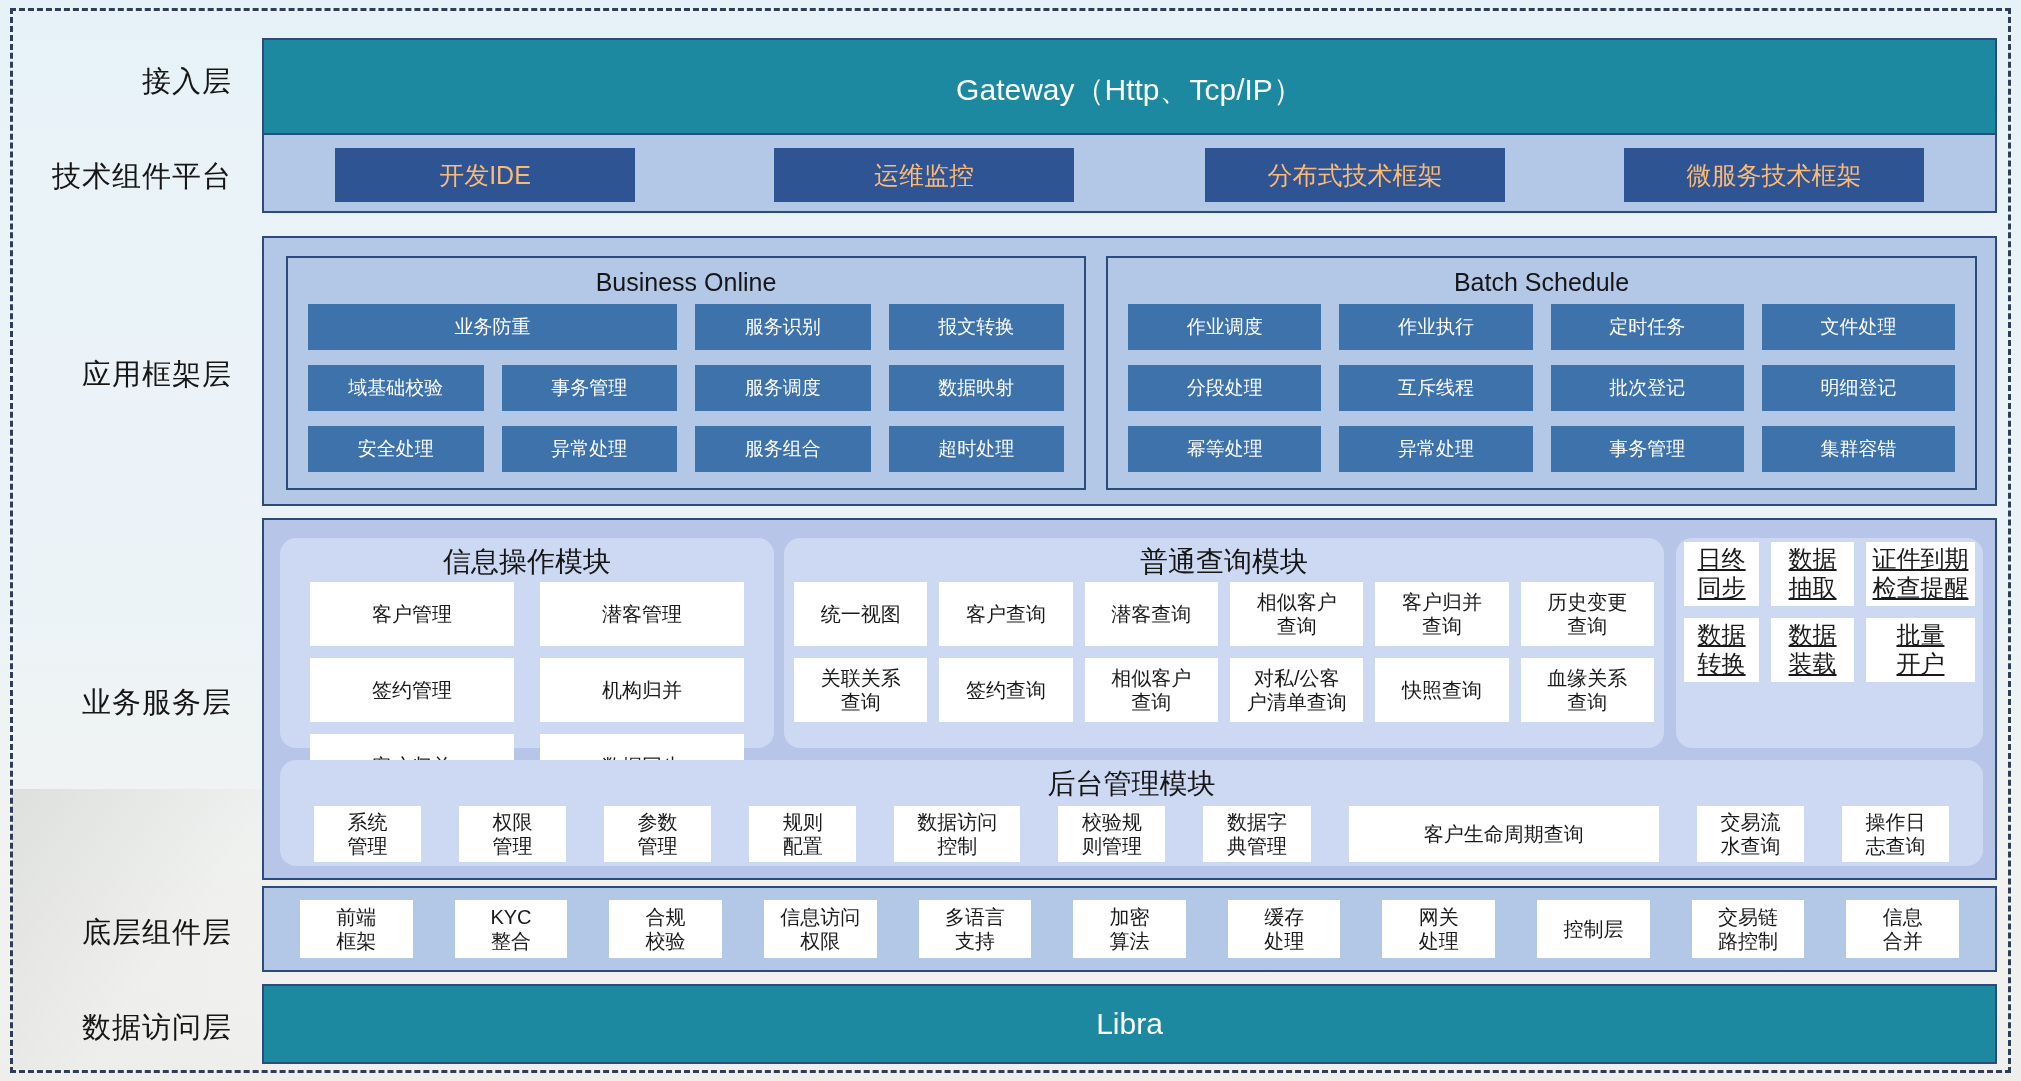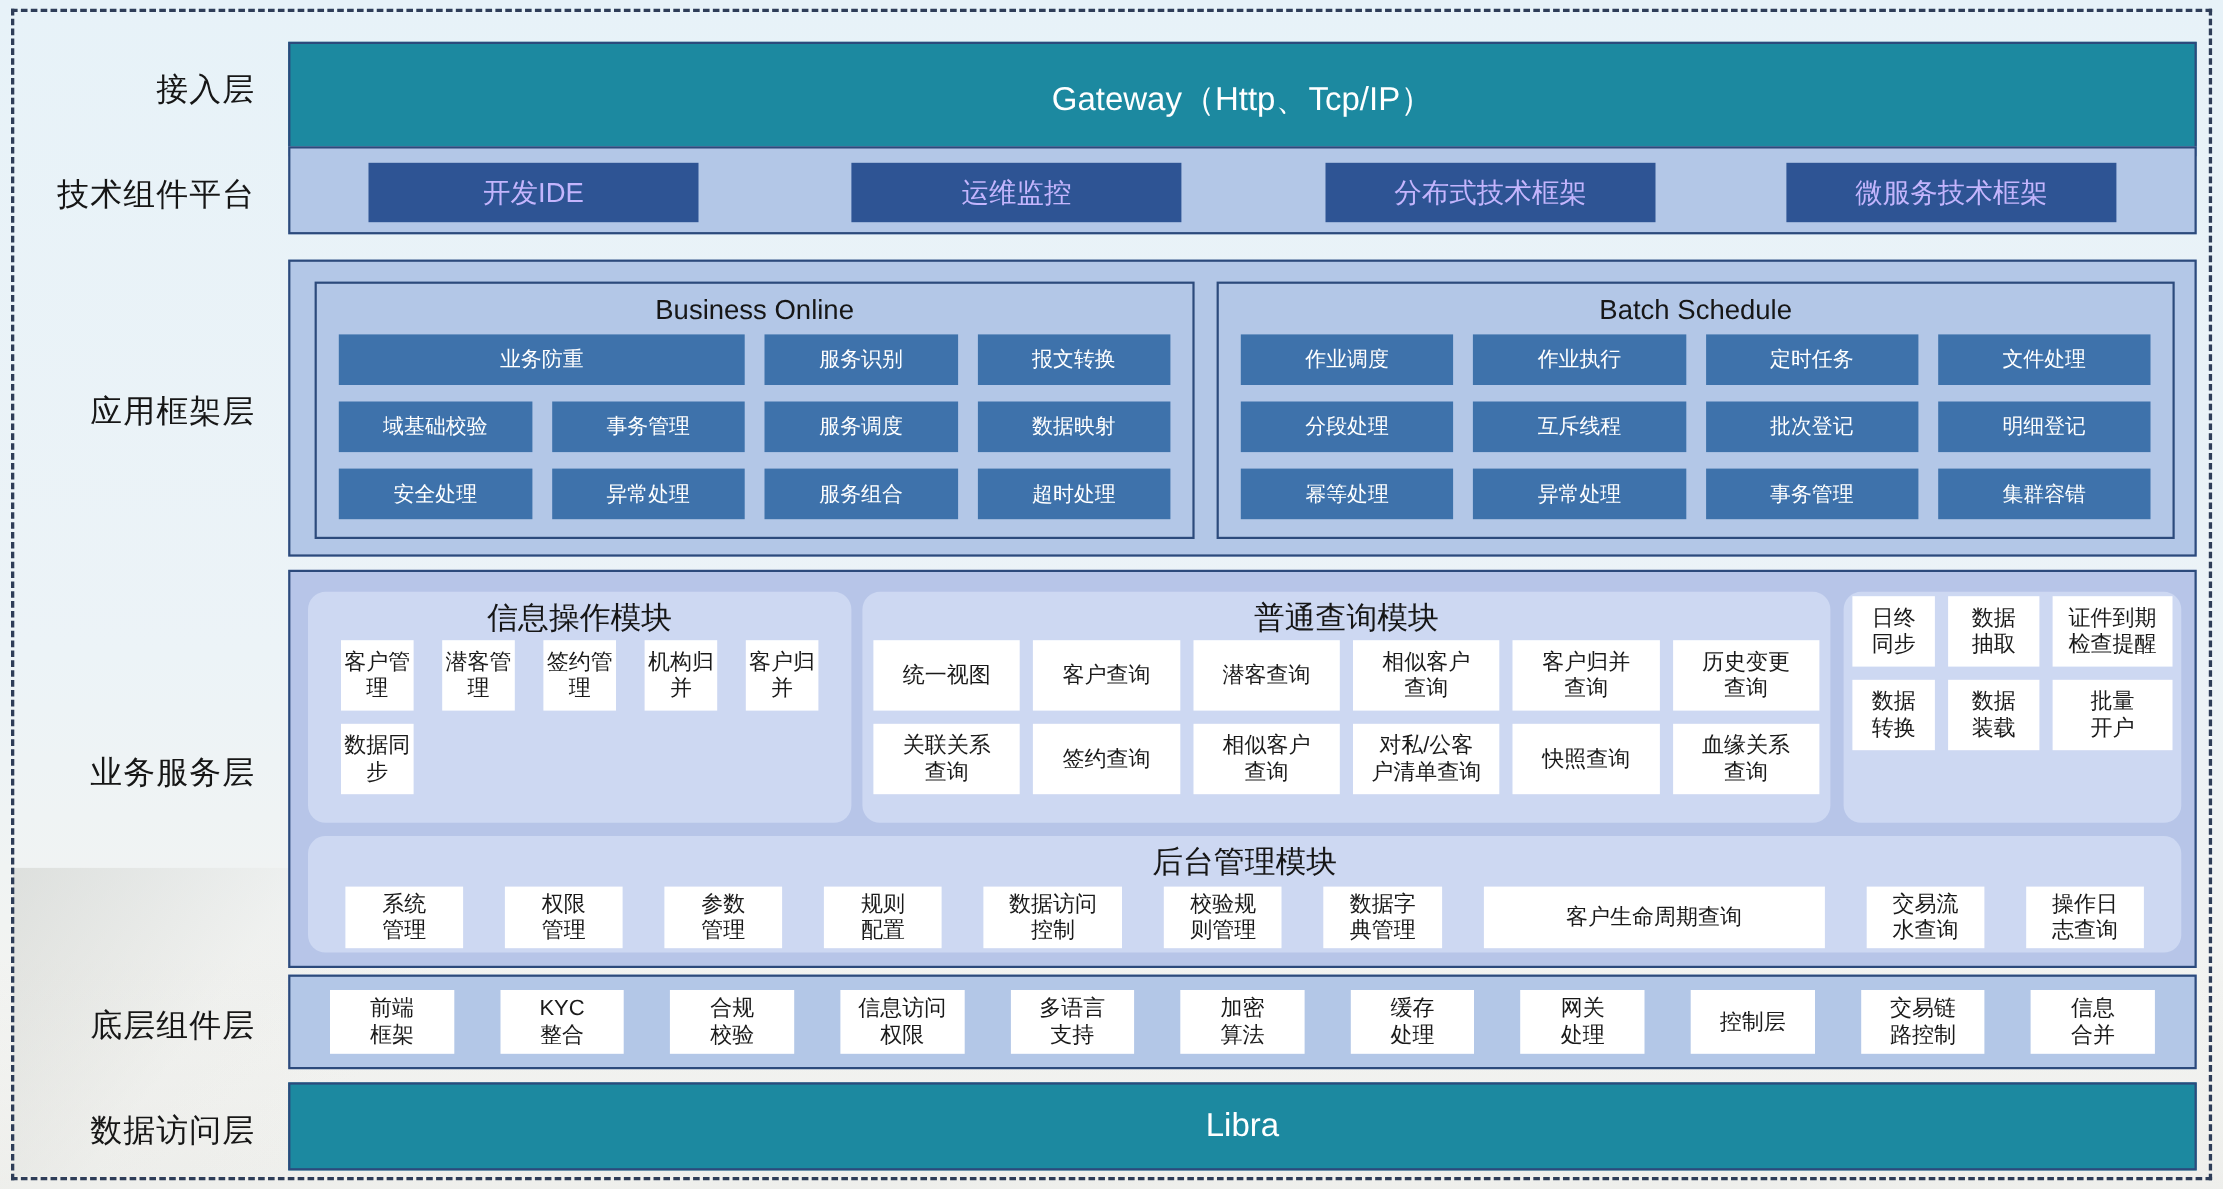--- a/index.html
+++ b/index.html
@@ -20,21 +20,21 @@
   .layer-label { position:absolute; left:0; width:232px; text-align:right;
     font-size:29px; color:#161616; z-index:10; letter-spacing:1px; }
 
   .band { position:absolute; left:262px; width:1735px; z-index:5; }
   .teal { background:#1c89a0; border:2px solid #2c4a7c; display:flex;
     align-items:center; justify-content:center; color:#fff; font-size:30px; }
 
   .band.gateway { top:38px; height:104px; }
   .band.tech { top:133px; height:80px; background:#b3c7e7; border:2px solid #2c4a7c; }
   .tech-btn { position:absolute; top:13px; width:300px; height:54px; background:#2e5494;
-    color:#c4b5fd; font-size:25px; display:flex; align-items:center; justify-content:center; }
+    color:#fdba74; font-size:25px; display:flex; align-items:center; justify-content:center; }
   .tech-btns > .tech-btn:nth-child(1){ left:71px; }
   .tech-btns > .tech-btn:nth-child(2){ left:510px; }
   .tech-btns > .tech-btn:nth-child(3){ left:941px; }
   .tech-btns > .tech-btn:nth-child(4){ left:1360px; }
 
   .band.app { top:236px; height:270px; background:#b3c7e7; border:2px solid #2c4a7c; }
   .panel { position:absolute; top:18px; height:234px; border:2px solid #2c4a7c;
     background:#b3c7e7; }
   .panel.bo { left:22px;  width:800px; }
   .panel.bs { left:842px; width:871px; }
@@ -51,24 +51,24 @@
   .module.info  { left:16px;   top:18px; width:494px; height:210px; }
   .module.query { left:520px;  top:18px; width:880px; height:210px; }
   .module.batch { left:1412px; top:18px; width:307px; height:210px; }
   .module.admin { left:16px;   top:240px; width:1703px; height:106px; }
   .module-title { margin-top:8px; height:32px; line-height:32px; text-align:center;
     font-size:28px; color:#161616; }
   .chip-white { background:#fff; color:#1a1a1a; font-size:20px; line-height:1.2;
     display:flex; align-items:center; justify-content:center; text-align:center;
     white-space:pre-line; }
   .mgrid { display:grid; }
-  .info-grid  { grid-template-columns:repeat(5,1fr); grid-auto-rows:64px; gap:12px 26px; padding:4px 30px 0; }
+  .info-grid  { grid-template-columns:repeat(2,1fr); grid-auto-rows:64px; gap:12px 26px; padding:4px 30px 0; }
   .query-grid { grid-template-columns:repeat(6,1fr); grid-auto-rows:64px; gap:12px 12px; padding:4px 10px 0; }
   .batch-grid { grid-template-columns:1fr 1.1fr 1.45fr; grid-auto-rows:64px; gap:12px 12px; padding:4px 8px 0; }
-  .batch-grid .chip-white { font-size:20px; }
+  .batch-grid .chip-white { font-size:24px;text-decoration:underline; }
   .admin-chips { display:flex; gap:38px; padding:6px 34px 0; height:62px;justify-content:center; }
   .admin-chips .chip-white { flex:1; }
   .admin-chips > :nth-child(5){ flex:1.18; }
   .admin-chips > :nth-child(8){ flex:2.9; }
 
   .band.comp { top:886px; height:86px; background:#b3c7e7; border:2px solid #2c4a7c; }
   .comp-chips { display:flex; gap:42px; padding:0 36px; height:100%; align-items:center;border-radius:12px; }
   .comp-chips .chip-white { flex:1; height:58px; }
 
   .band.libra { top:984px; height:80px; }

